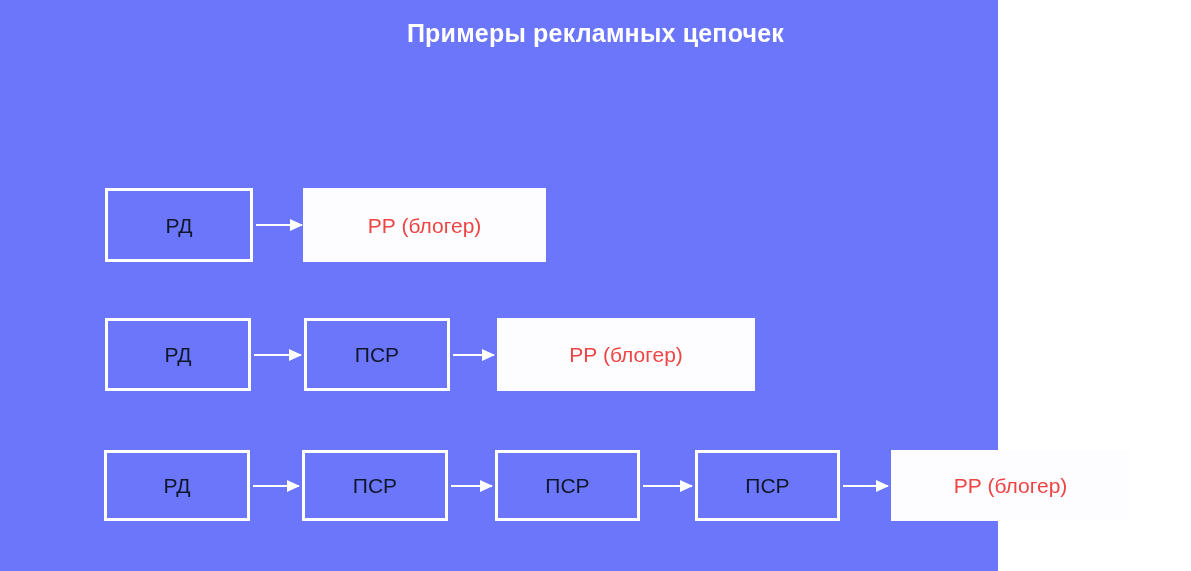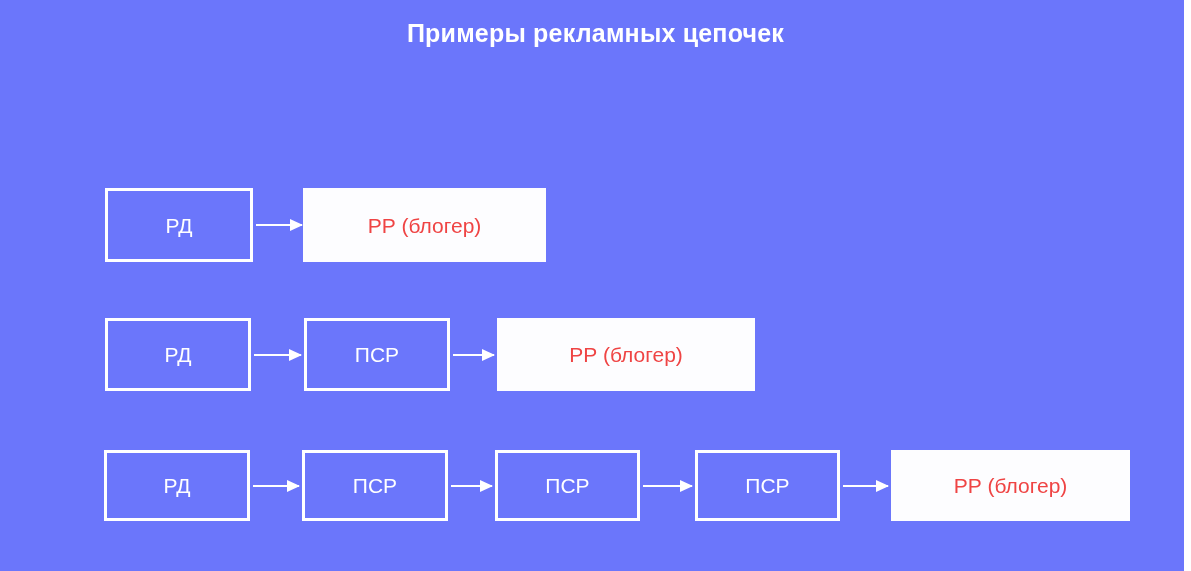--- a/index.html
+++ b/index.html
@@ -7,23 +7,24 @@
     padding: 0;
   }
   body {
     width: 1191px;
     height: 571px;
     overflow: hidden;
     font-family: "Liberation Sans", sans-serif;
   }
   #canvas {
     position: relative;
-    width: 1184px;
+    width: 990px;
     height: 571px;
     background: #6b76fb;
+    padding-left: 8px;
   }
   #page-title {
     position: absolute;
     left: 0;
     top: 18px;
     width: 1191px;
     text-align: center;
     color: #ffffff;
     font-size: 25px;
     font-weight: bold;
@@ -42,21 +43,21 @@
     display: flex;
     align-items: center;
     justify-content: center;
     font-size: 21px;
     line-height: 1;
     white-space: nowrap;
   }
   .node.outlined {
     border: 3px solid #ffffff;
     background: transparent;
-    color: #ffffff;
+    color: #0f172a;
   }
   .node.filled {
     border: none;
     background: #fdfdff;
     color: #ef4444;
   }
   .arrow {
     position: absolute;
     height: 2px;
     background: #ffffff;

